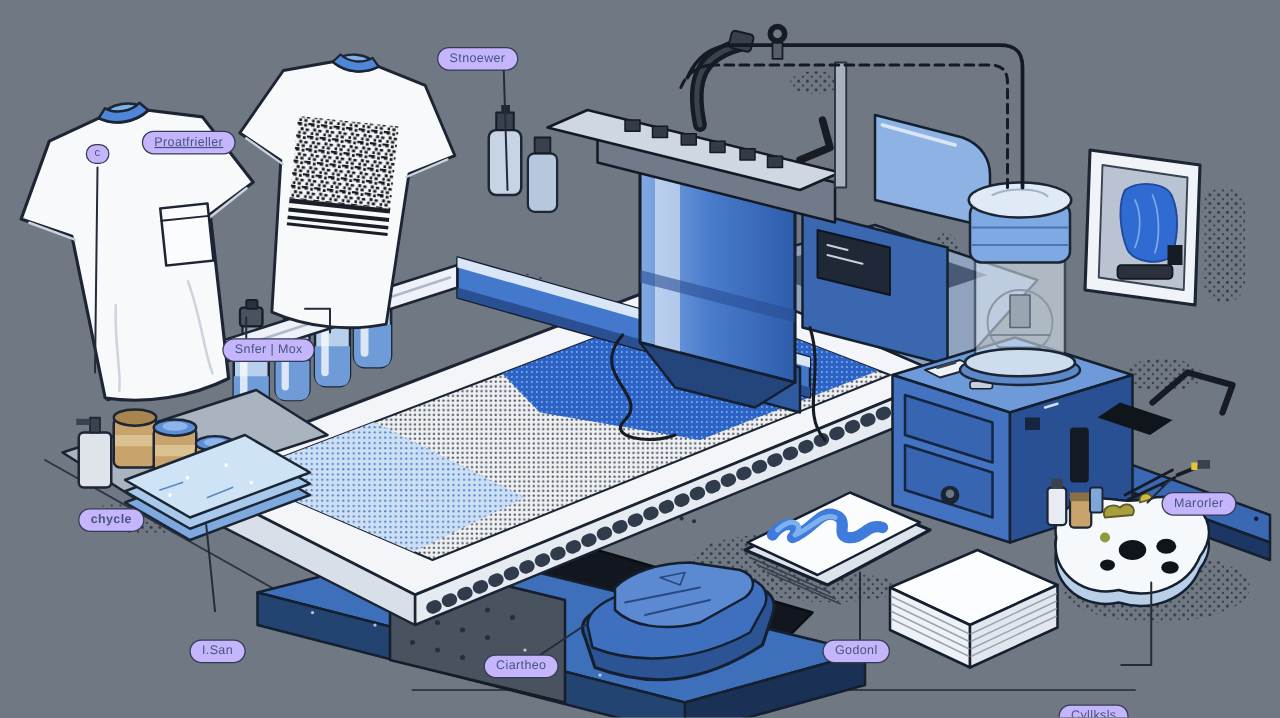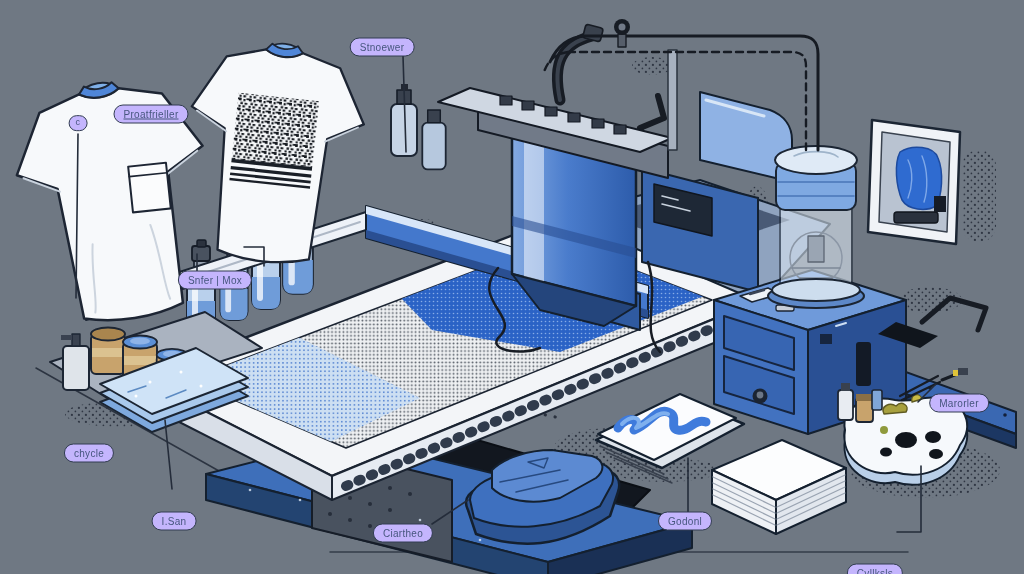--- a/index.html
+++ b/index.html
@@ -381,20 +381,20 @@
   <path d="M 688,512 L 688,458"></path>
   <path d="M 897,532 L 921,532 L 921,466"></path>
   <path d="M 936,384 L 918,402"></path>
 </g>
 </svg>
 
 <div class="pill small" style="left:78px;top:123px;">c</div>
 <div class="pill" style="left:151px;top:114px;text-decoration:underline;">Proatfrieller</div>
 <div class="pill" style="left:382px;top:47px;">Stnoewer</div>
 <div class="pill" style="left:215px;top:244px;margin-top:36px;">Snfer | Mox</div>
-<div class="pill" style="left:89px;top:453px;">chycle</div>
+<div class="pill" style="left:89px;top:416px;font-weight:bold;">chycle</div>
 <div class="pill" style="left:174px;top:521px;">I.San</div>
-<div class="pill" style="left:403px;top:533px;">Ciartheo</div>
+<div class="pill" style="left:417px;top:533px;">Ciartheo</div>
 <div class="pill" style="left:685px;top:521px;text-align:right;">Godonl</div>
 <div class="pill" style="left:875px;top:533px;margin-top:40px;">Cyllksls</div>
 <div class="pill" style="left:959px;top:375px;margin-top:28px;">Marorler</div>
 
 </div>
 
 </body></html>

